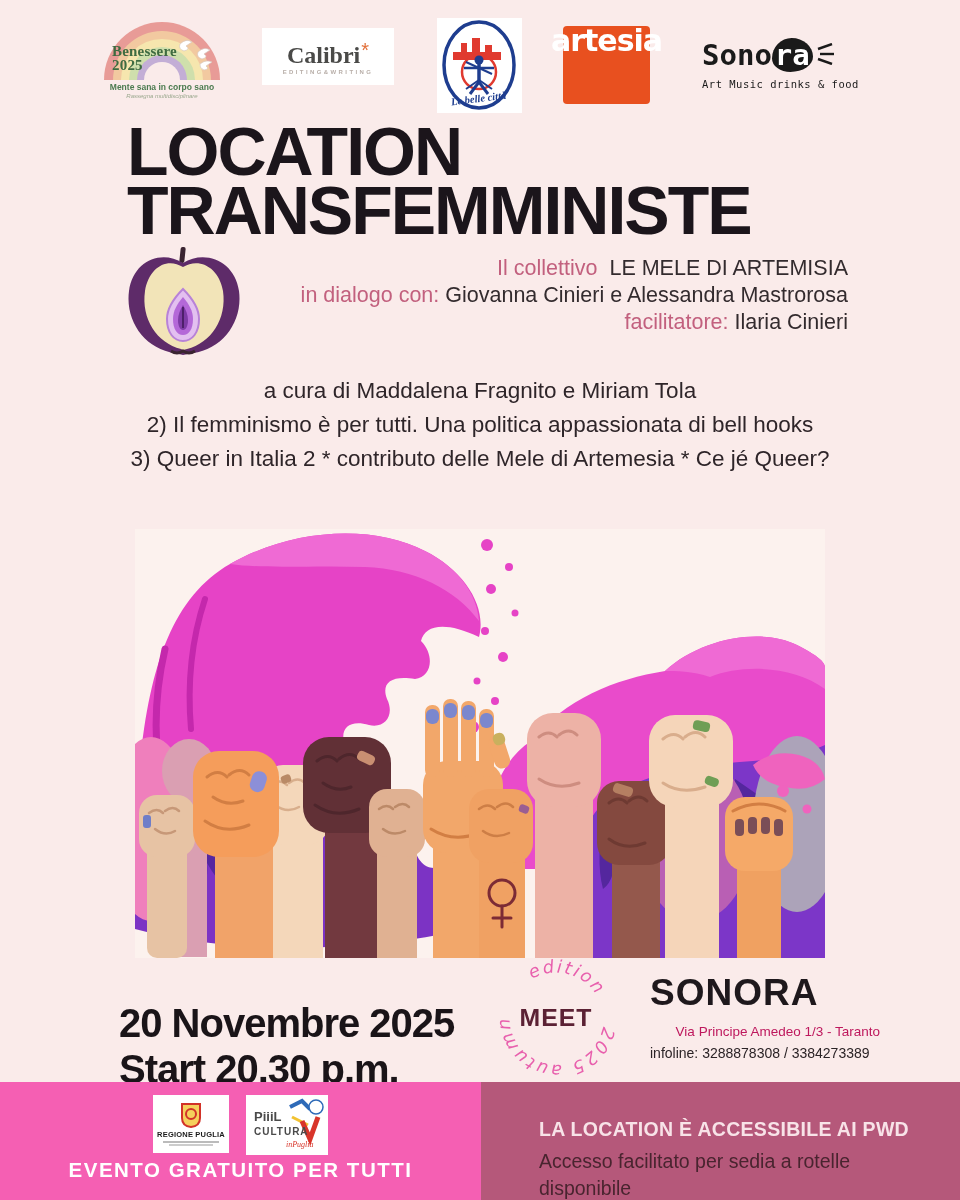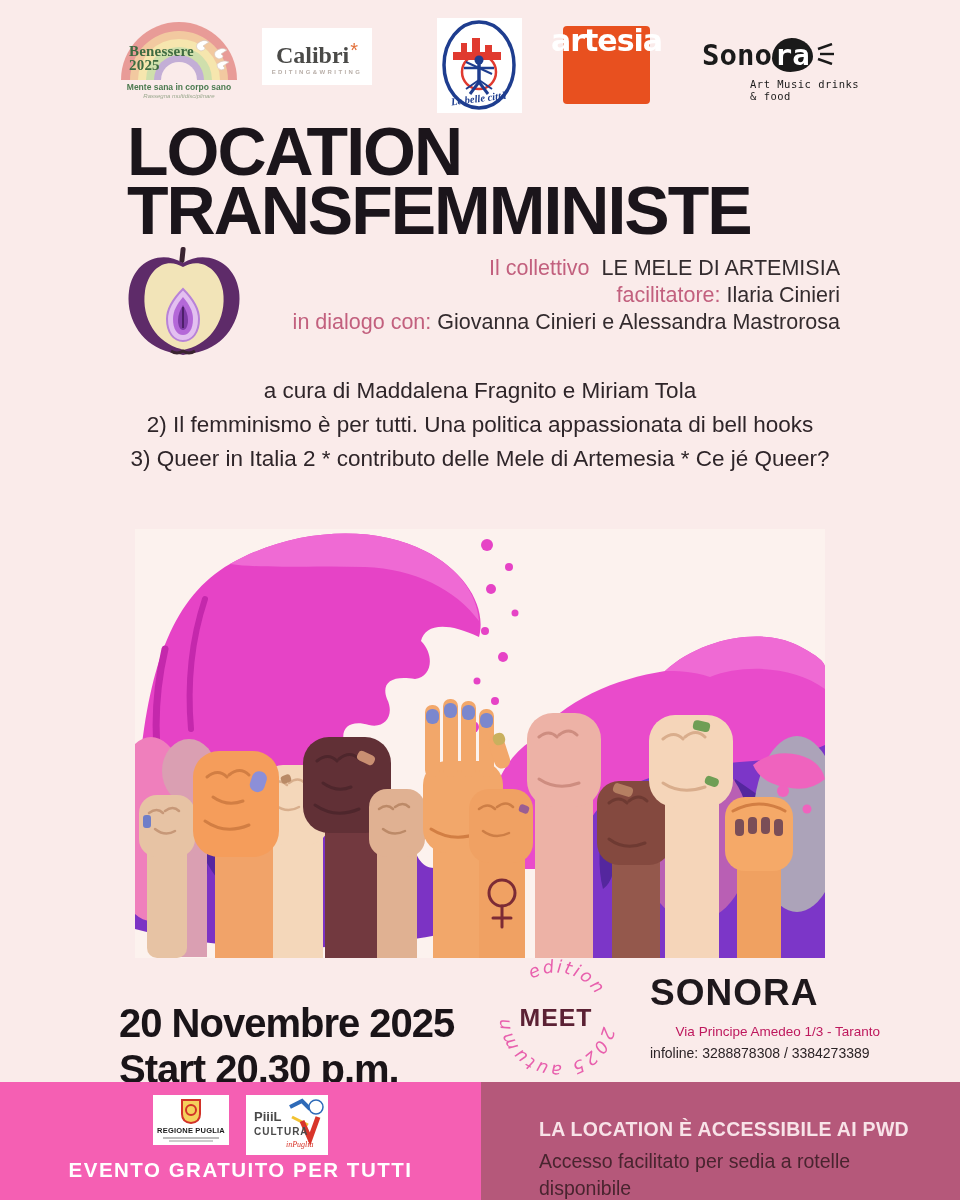--- a/index.html
+++ b/index.html
@@ -1,66 +1,66 @@
 <!DOCTYPE html>
 <html><head>
 <meta charset="utf-8">
 <style>
   html,body{margin:0;padding:0;}
   body{width:960px;height:1200px;position:relative;background:#FAEBEA;
        font-family:"Liberation Sans",sans-serif;overflow:hidden;color:#2E2529;}
   .abs{position:absolute;}
   
   .logo-row{position:absolute;top:14px;left:0;width:960px;height:100px;}
-  .benessere{left:113px;top:8px;width:132px;text-align:center;}
+  .benessere{left:96px;top:8px;width:132px;text-align:center;}
   .rainbow{position:relative;width:116px;height:58px;margin:0 auto;}
   .arc{position:absolute;bottom:0;left:50%;transform:translateX(-50%);
        border-top-left-radius:999px;border-top-right-radius:999px;}
   .ben-title{position:absolute;top:22px;left:8px;text-align:left;
      font-family:"Liberation Serif",serif;font-weight:bold;color:#3E6B41;
      font-size:15px;line-height:14px;letter-spacing:.2px;}
   .ben-sub{font-size:8.5px;font-weight:bold;color:#4C7B50;margin-top:2px;}
   .ben-tag{font-size:6px;color:#9AA88E;font-style:italic;margin-top:1px;}
   .whitecard{background:#FFFFFF;display:flex;flex-direction:column;align-items:center;justify-content:center;}
-  .calibri{left:262px;top:14px;width:110px;height:57px;}
+  .calibri{left:262px;top:14px;width:132px;height:57px;}
   .calibri-name{font-family:"Liberation Serif",serif;font-weight:bold;color:#4A4A48;font-size:24px;line-height:24px;}
   .calibri-ast{color:#E2703A;font-size:20px;vertical-align:6px;margin-left:1px;}
   .calibri-tag{font-size:6px;letter-spacing:2.4px;color:#B8AEA8;margin-top:2px;font-weight:bold;}
   .bellecitta{left:437px;top:4px;width:85px;height:95px;}
   .artesia{left:563px;top:12px;width:87px;height:78px;background:#E8501F;border-radius:4px;
      color:#FFF;font-weight:bold;text-align:center;line-height:30px;font-size:30px;letter-spacing:-1px;
      display:flex;justify-content:center;font-family:"DejaVu Sans",sans-serif;}
   .artesia span{display:block;height:30px;}
   .sonora-logo{left:702px;top:24px;width:170px;}
   .sonora-name{font-family:"DejaVu Sans Mono",monospace;font-weight:bold;font-size:29px;color:#1A1A1A;letter-spacing:0px;}
   .sonora-blob{background:#1A1A1A;color:#FFF;border-radius:48% 52% 55% 45%/60% 55% 45% 40%;padding:0 3px;}
-  .sonora-tag{font-family:"DejaVu Sans Mono",monospace;font-size:10.5px;color:#1A1A1A;letter-spacing:.5px;margin-top:6px;margin-left:48px;}
+  .sonora-tag{font-family:"DejaVu Sans Mono",monospace;font-size:10.5px;color:#1A1A1A;letter-spacing:.5px;margin-top:6px;}
   
   .title{left:127px;top:122px;font-weight:bold;color:#1B151B;
      font-size:68px;line-height:59px;letter-spacing:-2px;font-family:"Liberation Sans",sans-serif;}
   
   .apple{left:123px;top:243px;}
-  .collective{right:120px;top:255px;text-align:right;font-size:21.5px;line-height:27px;color:#332B2E;margin-left:48px;}
+  .collective{right:112px;top:255px;text-align:right;font-size:21.5px;line-height:27px;color:#332B2E;margin-left:48px;}
   .plabel{color:#C2607E;}
   
   .books{left:0;top:374px;width:960px;text-align:center;font-size:22.5px;line-height:34px;color:#2E2529;}
   
   .illus{left:135px;top:529px;width:690px;height:429px;}
   
   .date{left:119px;top:972px;font-weight:bold;font-size:40px;line-height:46px;letter-spacing:-1px;color:#1A1418;margin-top:28px;}
   .badge{left:494px;top:956px;}
   .venue{left:650px;top:972px;width:230px;}
   .venue-name{font-size:37px;font-weight:bold;letter-spacing:1px;color:#1E181C;font-family:"Liberation Sans",sans-serif;}
   .venue-addr{font-size:13.5px;color:#be185d;margin-top:10px;margin-left:20px;text-align:right;}
   .venue-info{font-size:14px;color:#2B2326;margin-top:6px;}
   
   .foot-pink{left:0;top:1082px;width:481px;height:118px;background:#F55FB3;}
   .foot-mauve{left:481px;top:1082px;width:479px;height:118px;background:#B5587A;padding:36px 0 0 58px;box-sizing:border-box;}
   .cards{position:absolute;left:0;top:13px;width:481px;display:flex;justify-content:center;gap:17px;}
-  .rp-card{width:76px;height:50px;text-align:center;}
+  .rp-card{width:76px;height:58px;text-align:center;}
   .rp-name{font-size:7.5px;font-weight:bold;color:#1A1A1A;letter-spacing:.2px;margin-top:2px;}
   .rp-line{width:56px;height:2px;background:#BBB;margin-top:2px;}
   .rp-line2{width:44px;height:2px;background:#CCC;margin-top:1px;}
   .piiil-card{width:82px;height:60px;position:relative;}
   .evento{position:absolute;left:0;top:76px;width:481px;text-align:center;color:#FFF;
      font-weight:bold;font-size:20.5px;letter-spacing:1.5px;}
   .acc-title{color:#F8E3E8;font-weight:bold;font-size:19.5px;letter-spacing:.3px;}
   .acc-body{color:#49242F;font-size:19.5px;line-height:27px;margin-top:7px;}
 </style>
 </head>
@@ -142,26 +142,26 @@
   <line x1="60" y1="64" x2="60" y2="85" stroke="#4E1F6B" stroke-width="2"></line>
   <path d="M48,108 q6,4 12,0 q6,4 12,0" stroke="#3A2430" stroke-width="3" fill="none"></path>
 </svg>
 
 <div class="abs collective">
   <div>
     <span class="plabel">Il collettivo</span>&nbsp;
     <span>LE MELE DI ARTEMISIA</span>
   </div>
   <div>
+    <span class="plabel">in dialogo con:</span>
+    <span>Giovanna Cinieri e Alessandra Mastrorosa</span>
+  </div>
+  <div>
     <span class="plabel">facilitatore:</span>
     <span>Ilaria Cinieri</span>
-  </div>
-  <div>
-    <span class="plabel">in dialogo con:</span>
-    <span>Giovanna Cinieri e Alessandra Mastrorosa</span>
   </div>
 </div>
 
 <div class="abs books">
   <div>a cura di Maddalena Fragnito e Miriam Tola</div>
   <div>2) Il femminismo è per tutti. Una politica appassionata di bell hooks</div>
   <div>3) Queer in Italia 2  * contributo delle Mele di Artemesia * Ce  jé Queer?</div>
 </div>
 
 <svg class="abs illus" viewBox="0 0 690 429">

